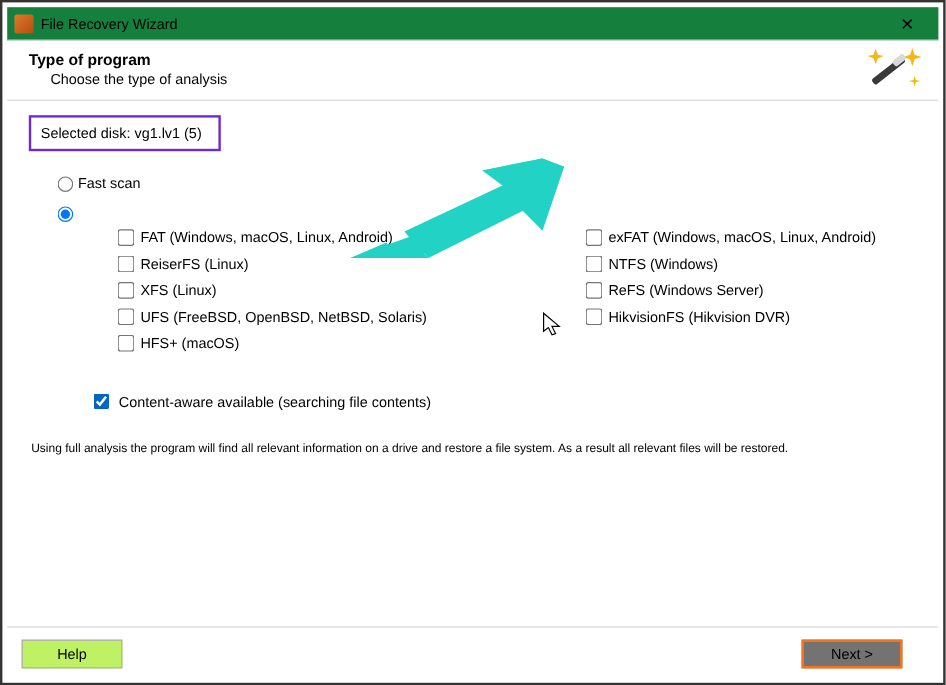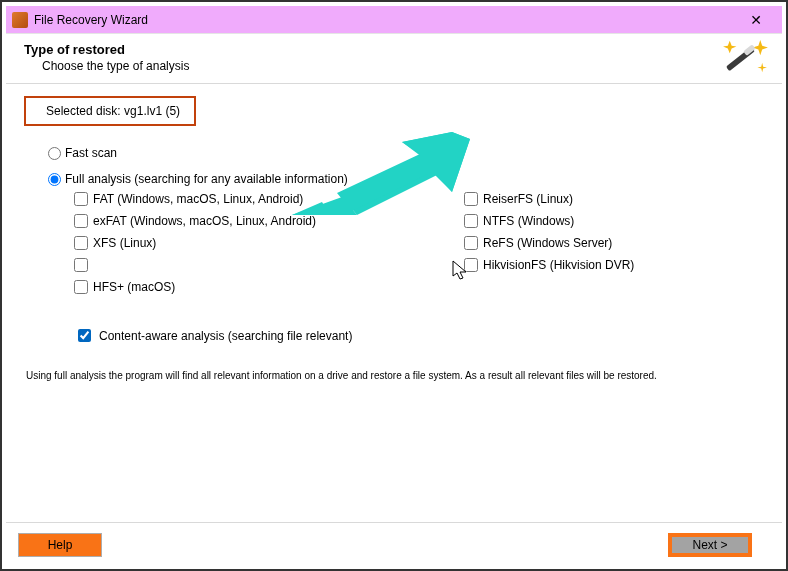--- a/index.html
+++ b/index.html
@@ -13,21 +13,21 @@
     width: 788px;
     height: 571px;
     border: 2px solid #333;
     position: relative;
   }
   .titlebar {
     display: flex;
     align-items: center;
     height: 28px;
     padding: 0 6px;
-    background: #f0abfc;
+    background: #15803d;
     border-bottom: 1px solid #e5e5e5;
   }
   .titlebar .app-icon {
     width: 16px; height: 16px;
     margin-right: 6px;
     background: linear-gradient(135deg,#e07a2e,#b34d0f);
     border-radius: 2px;
   }
   .titlebar .title { flex: 1; font-size: 12px; }
   .titlebar .close-x {
@@ -52,42 +52,43 @@
     position: absolute;
     right: 14px; top: 4px;
     width: 46px; height: 42px;
   }
   .divider { height: 1px; background: #d9d9d9; margin: 0; }
   .content {
     padding: 12px 18px 8px 18px;
   }
   .selected-disk {
     display: inline-block;
-    border: 2px solid #c2410c;
-    padding: 6px 14px 6px 20px;
+    border: 2px solid #6d28d9;
+    padding: 6px 14px 6px 8px;
     margin-bottom: 16px;
   }
   .radio-row {
     display: flex; align-items: center;
     margin: 4px 0 12px 24px;
     gap: 0;
   }
   .radio-row input[type=radio] { margin: 0 4px 0 0; }
   .fs-grid {
     display: grid;
     grid-template-columns: 380px 1fr;
     column-gap: 10px;
     row-gap: 8px;
     margin-left: 50px;
     margin-top: 6px;
     position: relative;
   }
   .chk {
     display: flex; align-items: flex-start; gap: 5px;
     font-size: 12px;
+    margin-left: 24px;
   }
   .chk input[type=checkbox] {
     width: 14px; height: 14px; margin: 0;
     accent-color: #0067c0;
   }
   .content-aware {
     margin: 32px 0 0 50px;
     display: flex; align-items: center; gap: 5px;
   }
   .content-aware input { accent-color: #0067c0; }
@@ -101,28 +102,28 @@
     left: 4px; right: 4px; bottom: 6px;
     border-top: 1px solid #d9d9d9;
     padding: 10px 12px 6px 12px;
     display: flex;
     align-items: center;
   }
   .btn {
     min-width: 84px;
     height: 24px;
     padding: 0 14px;
-    background: #f97316;
+    background: #bef264;
     border: 1px solid #adadad;
     font-size: 12px;
     cursor: pointer;
   }
   .btn.primary {
-    border: 4px solid #f97316;
-    background: #a3a3a3;
+    border: 2px solid #f97316;
+    background: #737373;
   }
   .footer .spacer { flex: 1; }
   .cursor-arrow {
     position: absolute;
     left: 450px; top: 258px;
     pointer-events: none;
   }
   .annot-arrow {
     position: absolute;
     left: 280px; top: 125px;
@@ -132,21 +133,21 @@
 </head>
 <body>
 
 <div class="titlebar">
   <div class="app-icon"></div>
   <div class="title">File Recovery Wizard</div>
   <div class="close-x">✕</div>
 </div>
 
 <div class="header">
-  <h1>Type of restored</h1>
+  <h1>Type of program</h1>
   <div class="sub">Choose the type of analysis</div>
   <svg class="wizard-icon" viewBox="0 0 48 44">
     <polygon points="8,3 10,8 15,9 10,11 8,16 6,11 1,9 6,8" fill="#f5b915"></polygon>
     <polygon points="40,2 42,8 48,10 42,12 40,18 38,12 32,10 38,8" fill="#f5b915"></polygon>
     <polygon points="42,26 43,30 47,31 43,32 42,36 41,32 37,31 41,30" fill="#f5b915"></polygon>
     <rect x="4" y="30" width="34" height="6" rx="2" transform="rotate(-38 4 30)" fill="#3a3a3a"></rect>
     <rect x="22" y="14" width="12" height="6" rx="2" transform="rotate(-38 22 14)" fill="#d9d9d9"></rect>
   </svg>
 </div>
 <div class="divider"></div>
@@ -157,71 +158,71 @@
     <span>Selected disk: vg1.lv1 (5)</span>
   </div>
 
   <div class="radio-row">
     <input type="radio" name="scan" style="">
     <span>Fast scan</span>
   </div>
 
   <div class="radio-row" style="margin-bottom:4px;">
     <input type="radio" name="scan" checked="" style="">
-    <span>Full analysis (searching for any available information)</span>
   </div>
 
   <div class="fs-grid">
 
     <label class="chk">
         <input type="checkbox" style="">
         <span>FAT (Windows, macOS, Linux, Android)</span>
       </label>
 
     <label class="chk">
         <input type="checkbox" style="">
+        <span>exFAT (Windows, macOS, Linux, Android)</span>
+      </label>
+    <label class="chk">
+        <input type="checkbox" style="">
         <span>ReiserFS (Linux)</span>
       </label>
-    <label class="chk">
-        <input type="checkbox" style="">
-        <span>exFAT (Windows, macOS, Linux, Android)</span>
-      </label>
 
     <label class="chk">
         <input type="checkbox" style="">
         <span>NTFS (Windows)</span>
       </label>
     <label class="chk">
         <input type="checkbox" style="">
         <span>XFS (Linux)</span>
       </label>
 
     <label class="chk">
         <input type="checkbox" style="">
         <span>ReFS (Windows Server)</span>
       </label>
     <label class="chk">
         <input type="checkbox" style="">
+        <span>UFS (FreeBSD, OpenBSD, NetBSD, Solaris)</span>
       </label>
 
     <label class="chk">
         <input type="checkbox" style="">
         <span>HikvisionFS (Hikvision DVR)</span>
       </label>
 
     <label class="chk">
         <input type="checkbox" style="">
         <span>HFS+ (macOS)</span>
       </label>
     <div></div>
   </div>
 
   <label class="content-aware">
     <input type="checkbox" checked="" style="">
-    <span>Content-aware analysis (searching file relevant)</span>
+    <span>Content-aware available (searching file contents)</span>
   </label>
 
   <div class="explain">Using full analysis the program will find all relevant information on a drive and restore a file system. As a result all relevant files will be restored.</div>
 </div>
 
 <div class="footer">
   <button class="btn">Help</button>
   <div class="spacer"></div>
   <button class="btn primary">Next &gt;</button>
   <div style="width:18px"></div>

